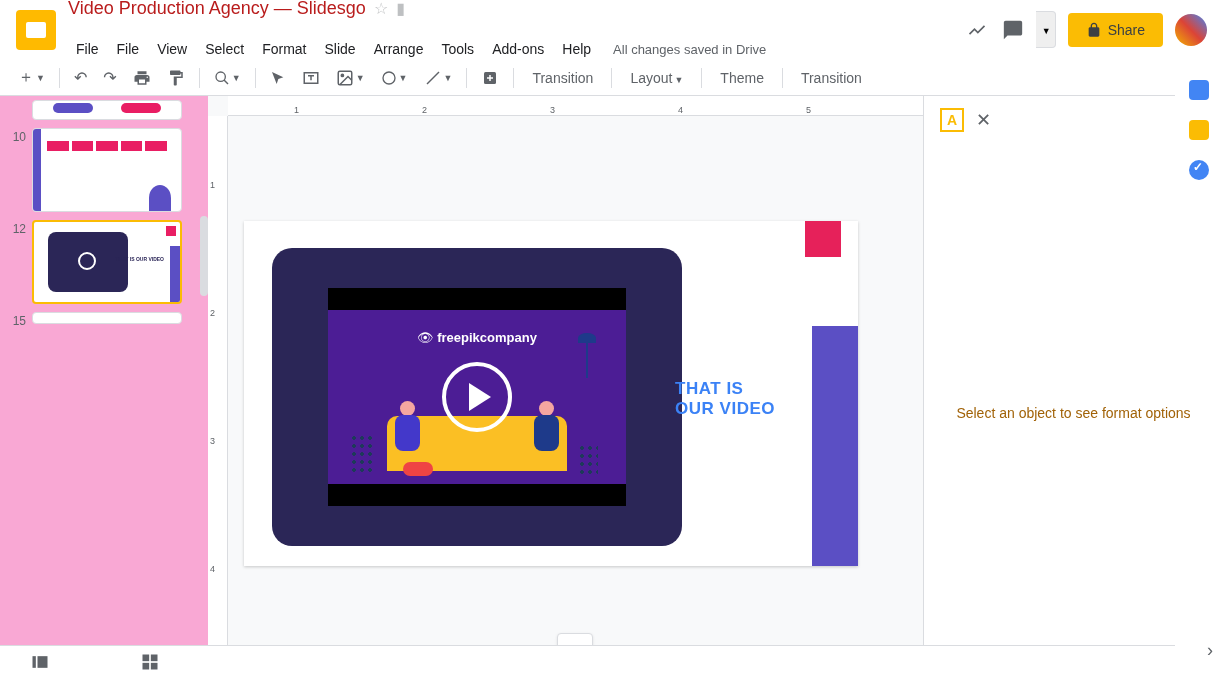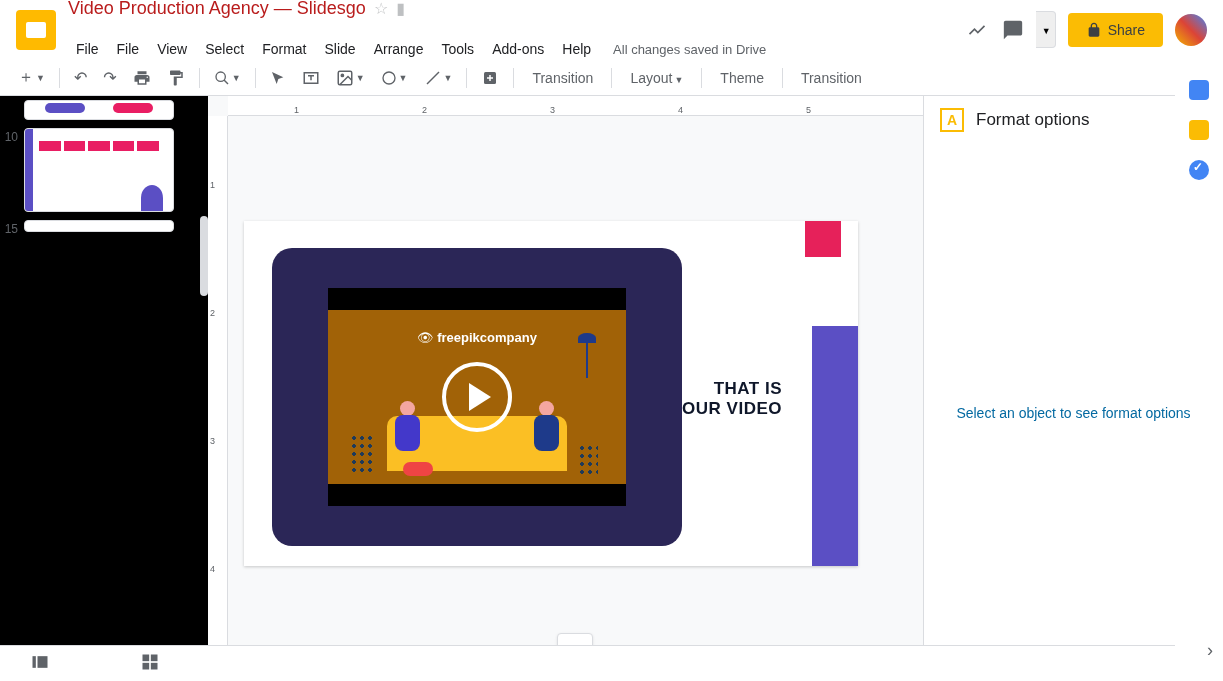--- a/index.html
+++ b/index.html
@@ -25,70 +25,70 @@
 
 
 .toolbar { height: 36px; border-bottom: 1px solid #dadce0; display: flex; align-items: center; padding: 0 12px; gap: 4px; }
 .tb-btn { padding: 4px 6px; cursor: pointer; color: #5f6368; display: flex; align-items: center; border-radius: 4px; min-width: 24px; height: 28px; justify-content: center; }
 .tb-sep { width: 1px; height: 20px; background: #dadce0; margin: 0 4px; }
 .tb-text { padding: 4px 10px; font-size: 14px; color: #5f6368; cursor: pointer; }
 .tb-collapse { margin-left: auto; }
 
 
 .main { display: flex; height: calc(100% - 96px); }
-.thumbs { width: 208px; background: #000000; overflow-y: auto; padding: 4px 8px 4px 0; position: relative; }
+.thumbs { width: 208px; background: #f9a8d4; overflow-y: auto; padding: 4px 8px 4px 8px; position: relative; }
 .thumb-row { display: flex; align-items: flex-start; margin-bottom: 8px; }
 .thumb-num { width: 24px; text-align: right; font-size: 12px; color: #5f6368; padding-top: 2px; padding-right: 6px; }
 .thumb { width: 150px; height: 84px; background: #fff; border: 1px solid #dadce0; border-radius: 4px; cursor: pointer; position: relative; overflow: hidden; }
 .thumb.selected { border: 2px solid #fbbc04; }
 .thumb-stripe-l { position: absolute; left: 0; top: 0; bottom: 0; width: 8px; background: #5b4fc4; }
 .thumb-content { position: absolute; inset: 0; }
 
 .scrollbar-mock { position: absolute; right: 0; top: 120px; width: 8px; height: 80px; background: #dadce0; border-radius: 4px; }
 
 .canvas-wrap { flex: 1; background: #f8f9fa; position: relative; overflow: hidden; }
 .ruler-h { position: absolute; top: 0; left: 20px; right: 0; height: 20px; background: #fff; border-bottom: 1px solid #dadce0; font-size: 9px; color: #5f6368; display: flex; align-items: flex-end; overflow: hidden; }
 .ruler-v { position: absolute; top: 20px; left: 0; width: 20px; bottom: 0; background: #fff; border-right: 1px solid #dadce0; font-size: 9px; color: #5f6368; display: flex; flex-direction: column; overflow: hidden; }
 .ruler-tick { flex: 0 0 64px; position: relative; text-align: left; padding-left: 2px; }
 .ruler-v .ruler-tick { flex: 0 0 64px; height: 64px; }
 .canvas { position: absolute; top: 125px; left: 36px; width: 614px; height: 345px; background: #fff; box-shadow: 0 1px 3px rgba(0,0,0,0.2); }
 
 .video-frame { position: absolute; left: 28px; top: 27px; width: 410px; height: 298px; background: #2b2657; border-radius: 20px; }
-.video-inner { position: absolute; left: 56px; top: 40px; right: 56px; bottom: 40px; background: #a16207; padding-left: 29px; }
+.video-inner { position: absolute; left: 56px; top: 40px; right: 56px; bottom: 40px; background: #4c1d95; padding-left: 29px; }
 .video-bars-top { position: absolute; left: 0; right: 0; top: 0; height: 22px; background: #000; }
 .video-bars-bot { position: absolute; left: 0; right: 0; bottom: 0; height: 22px; background: #000; }
 .play-btn { position: absolute; top: 50%; left: 50%; transform: translate(-50%,-50%); width: 70px; height: 70px; border: 4px solid #fff; border-radius: 50%; display: flex; align-items: center; justify-content: center; }
 .play-tri { width: 0; height: 0; border-left: 22px solid #fff; border-top: 14px solid transparent; border-bottom: 14px solid transparent; margin-left: 6px; }
 .fpk-logo { position: absolute; top: 42px; left: 50%; transform: translateX(-50%); color: #fff; font-size: 13px; font-weight: normal; }
 .lamp { position: absolute; right: 30px; top: 45px; width: 18px; height: 45px; }
 .lamp::before { content:''; position: absolute; top:0; left:0; width:18px; height:10px; background:#1e3a8a; border-radius: 50% 50% 0 0; }
 .lamp::after { content:''; position:absolute; top:8px; left:8px; width:2px; height:37px; background:#1e3a8a; }
 .couch { position: absolute; bottom: 35px; left: 50%; transform: translateX(-50%); width: 180px; height: 55px; background: #fbbf24; border-radius: 10px 10px 0 0; }
 .person-l { position: absolute; bottom: 55px; left: 62px; width: 35px; height: 50px; }
 .person-l::before { content:''; position:absolute; top:0; left:10px; width:15px; height:15px; background:#f4a6a0; border-radius:50%; }
 .person-l::after { content:''; position:absolute; top:14px; left:5px; width:25px; height:36px; background:#4338ca; border-radius:8px; }
 .person-r { position: absolute; bottom: 55px; right: 62px; width: 35px; height: 50px; }
 .person-r::before { content:''; position:absolute; top:0; left:10px; width:15px; height:15px; background:#f4a6a0; border-radius:50%; }
 .person-r::after { content:''; position:absolute; top:14px; left:5px; width:25px; height:36px; background:#1e3a8a; border-radius:8px; }
 .plant-l { position:absolute; bottom:32px; left:22px; width:24px; height:40px; background: radial-gradient(#1e3a5a 30%, transparent 30%); background-size: 8px 8px; }
 .plant-r { position:absolute; bottom:32px; right:28px; width:20px; height:30px; background: radial-gradient(#1e3a5a 30%, transparent 30%); background-size: 8px 8px; }
 .cat { position:absolute; bottom:30px; left:75px; width:30px; height:14px; background:#ef4444; border-radius:10px; }
 
-.slide-text { position: absolute; right: 76px; top: 158px; text-align: right; font-weight: 800; font-size: 17px; color: #0f172a; letter-spacing: 0.5px; line-height: 1.15; }
+.slide-text { position: absolute; right: 83px; top: 158px; text-align: left; font-weight: 800; font-size: 17px; color: #3b82f6; letter-spacing: 0.5px; line-height: 1.15; }
 .stripe-right { position: absolute; right: 0; top: 105px; width: 46px; bottom: 0; background: #5b4fc4; }
 .pink-block { position: absolute; right: 17px; top: 0; width: 36px; height: 36px; background: #e6215a; }
 
 
 .format-panel { width: 300px; border-left: 1px solid #dadce0; background: #fff; display: flex; flex-direction: column; }
 .fp-header { display: flex; align-items: center; padding: 12px 16px; gap: 12px; }
 .fp-icon { width: 24px; height: 24px; color: #fbbc04; display: flex; align-items: center; justify-content: center; font-weight: bold; border: 2px solid #fbbc04; font-size: 14px; }
 .fp-title { font-size: 17px; color: #202124; flex: 1; }
 .fp-close { cursor: pointer; color: #5f6368; font-size: 18px; }
 .fp-body { flex: 1; display: flex; align-items: center; justify-content: center; padding: 20px; }
-.fp-msg { font-size: 14px; color: #0369a1; text-align: left; }
+.fp-msg { font-size: 14px; color: #a16207; text-align: left; }
 
 
 .side-rail { position: absolute; right: 0; top: 60px; width: 48px; display: flex; flex-direction: column; align-items: center; gap: 20px; padding-top: 20px; background: #fff; }
 .rail-icon { width: 20px; height: 20px; border-radius: 4px; }
 .rail-cal { background: #4285f4; }
 .rail-keep { background: #fbbc04; }
 .rail-tasks { background: #4285f4; border-radius: 50%; position: relative; }
 .rail-tasks::after { content:'✓'; color:#fff; position:absolute; top:0; left:4px; font-size: 12px; font-weight: bold; }
 .rail-expand { position: absolute; right: 10px; bottom: 20px; color: #5f6368; font-size: 18px; }
 
@@ -269,20 +269,33 @@
               <span></span>
               <span></span>
               <span></span>
               <span></span>
             </div>
             <div class="t10-person"></div>
           </div>
       </div>
     </div>
     <div class="thumb-row">
+      <div class="thumb-num">12</div>
+      <div class="thumb selected">
+        <div class="thumb-content">
+            <div class="t12-video"></div>
+            <div class="t12-play"></div>
+            <div class="t12-stripe"></div>
+            <div class="t12-pink"></div>
+            <div class="t12-txt">THAT IS
+OUR VIDEO</div>
+          </div>
+      </div>
+    </div>
+    <div class="thumb-row">
       <div class="thumb-num">15</div>
       <div class="thumb" style="height:12px;"></div>
     </div>
     <div class="scrollbar-mock"></div>
   </div>
 
   <div class="canvas-wrap">
     <div class="ruler-h">
         <div class="ruler-tick"></div>
         <div class="ruler-tick">1</div>
@@ -333,21 +346,20 @@
         <div>OUR VIDEO</div>
       </div>
     </div>
     <div class="explore-btn">✦</div>
 
   </div>
 
   <div class="format-panel">
     <div class="fp-header">
       <div class="fp-icon">A</div>
-      <div class="fp-title">Format options</div>
       <div class="fp-close">✕</div>
     </div>
     <div class="fp-body">
       <div class="fp-msg">Select an object to see format options</div>
     </div>
   </div>
 </div>
 
 <div class="side-rail">
   <div class="rail-icon rail-cal"></div>

